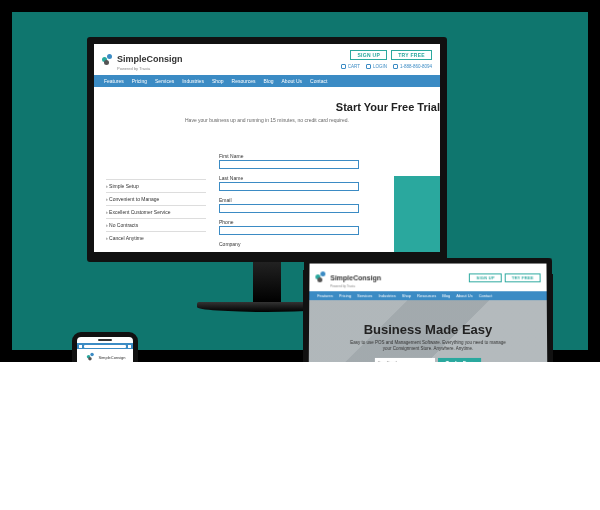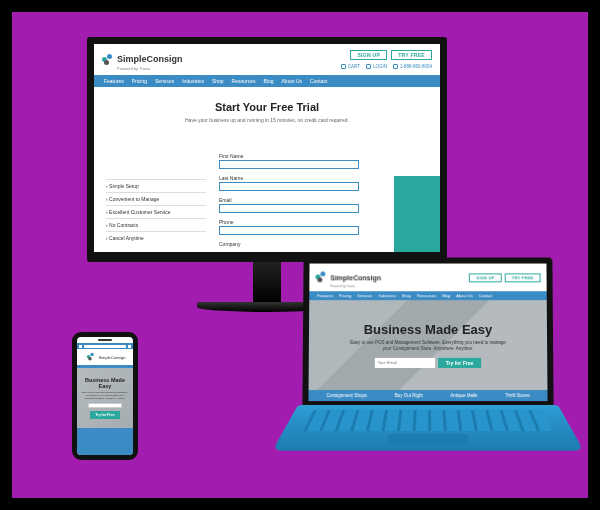--- a/index.html
+++ b/index.html
@@ -1,21 +1,21 @@
 <!DOCTYPE html>
 <html><head>
 <meta charset="utf-8">
 <style>
   * { box-sizing: border-box; margin: 0; padding: 0; }
   body { font-family: Arial, sans-serif; background: #fff; }
   .frame {
-    width: 600px; height: 510px;
+    width: 600px; height: 362px;
     border: 12px solid #000;
     position: relative;
-    background: #a21caf;
+    background: #0f766e;
   }
   
   .monitor {
     position: absolute;
     left: 75px; top: 25px;
     width: 360px; height: 260px;
   }
   .monitor-bezel {
     width: 100%; height: 225px;
     border: 7px solid #111;
@@ -46,21 +46,21 @@
   .logo-sub { font-size:4px; color:#888; display:block; font-weight:400;}
   .m-btns { display:flex; gap:4px; flex-direction:column; align-items:flex-end;}
   .m-btnrow{display:flex;gap:4px;}
   .outline-btn { border:1px solid #2aa89e; color:#2aa89e; font-size:5px; padding:1px 6px; background:#fff; font-weight:700; letter-spacing:0.3px;}
   .util-row { display:flex; gap:6px; font-size:4.5px; color:#3b8bc4; align-items:center;}
   .util-row span{display:flex;align-items:center;gap:2px;}
   .mini-icon{width:5px;height:5px;border:0.7px solid #3b8bc4;border-radius:1px;}
   .nav-bar { background:#3b8bc4; display:flex; gap:8px; padding:3px 10px; }
   .nav-bar span { color:#fff; font-size:5px; }
   .m-body { position:relative; height:170px; }
-  .hero-title{ text-align:center; font-size:11px; font-weight:700; color:#222; margin-top:14px;}
+  .hero-title{ text-align:right; font-size:11px; font-weight:700; color:#222; margin-top:14px;}
   .hero-sub{ text-align:center; font-size:5px; color:#666; margin-top:4px;}
   .form-col{ position:absolute; left:125px; top:52px; width:140px;}
   .form-col label{ font-size:5px; color:#333; display:block; margin-bottom:1px;}
   .form-col .field{ height:9px; border:1px solid #3b8bc4; background:#fff; margin-bottom:6px;}
   .bullets{ position:absolute; left:12px; top:78px; width:100px;}
   .bullets div{ font-size:5px; color:#333; padding:3px 0; border-top:0.5px solid #ddd;}
   .bullets div::before{content:"› ";}
   .teal-block{position:absolute; right:0; top:75px; width:46px; height:80px; background:#2aa89e;}
   
   .laptop {

